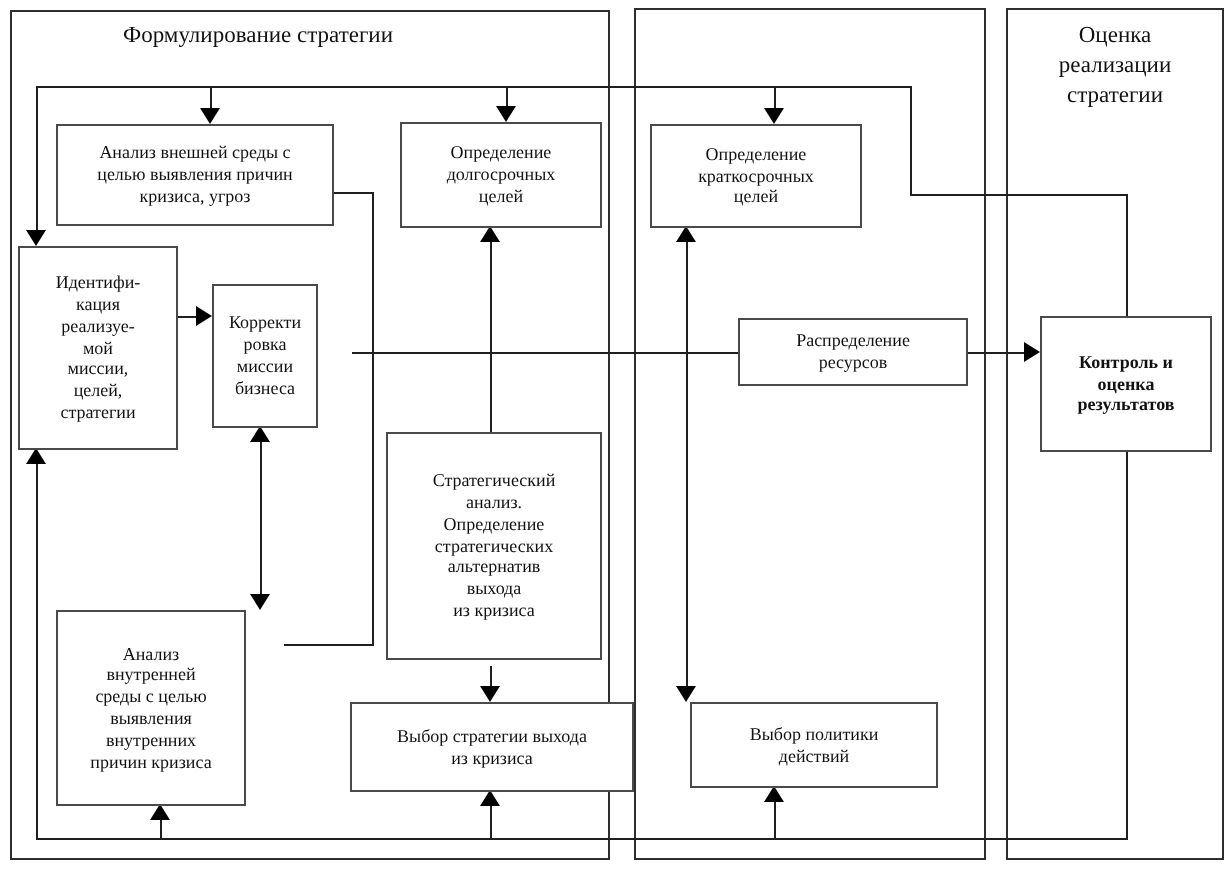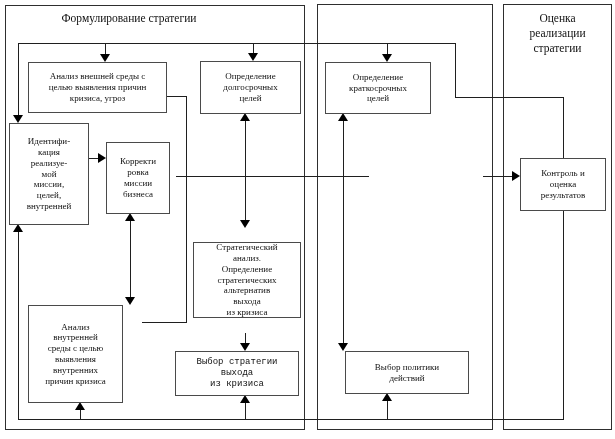--- a/index.html
+++ b/index.html
@@ -90,39 +90,41 @@
 целью выявления причин
 кризиса, угроз</div>
   <div class="node" style="left:200px;top:61px;width:101px;height:53px;">Определение
 долгосрочных
 целей</div>
   <div class="node" style="left:9px;top:123px;width:80px;height:102px;">Идентифи-
 кация
 реализуе-мой
 миссии,
 целей,
-внутренней</div>
-  <div class="node" style="left:106px;top:142px;width:64px;height:72px;">Корректи
+стратегии</div>
+  <div class="node" style="left:106px;top:142px;width:53px;height:72px;">Корректи
 ровка
 миссии
 бизнеса</div>
-  <div class="node" style="left:193px;top:242px;width:108px;height:76px;">Стратегический
+  <div class="node" style="left:193px;top:216px;width:108px;height:114px;">Стратегический
 анализ.
 Определение
 стратегических
 альтернатив выхода
 из кризиса</div>
   <div class="node" style="left:28px;top:305px;width:95px;height:98px;">Анализ внутренней
 среды с целью
 выявления внутренних
 причин кризиса</div>
-  <div class="node" style="left:175px;top:351px;width:124px;height:45px;font-family:Liberation Mono, monospace;">Выбор стратегии выхода
+  <div class="node" style="left:175px;top:351px;width:142px;height:45px;">Выбор стратегии выхода
 из кризиса</div>
   <div class="node" style="left:325px;top:62px;width:106px;height:52px;">Определение
 краткосрочных
 целей</div>
+  <div class="node" style="left:369px;top:159px;width:115px;height:34px;">Распределение
+ресурсов</div>
   <div class="node" style="left:325px;top:351px;width:124px;height:43px;margin-left:20px;">Выбор политики
 действий</div>
-  <div class="node" style="left:520px;top:158px;width:86px;height:53px;">Контроль и
+  <div class="node" style="left:520px;top:158px;width:86px;height:68px;font-weight:bold;">Контроль и
 оценка
 результатов</div>
 
 </div>
 
 </body></html>

